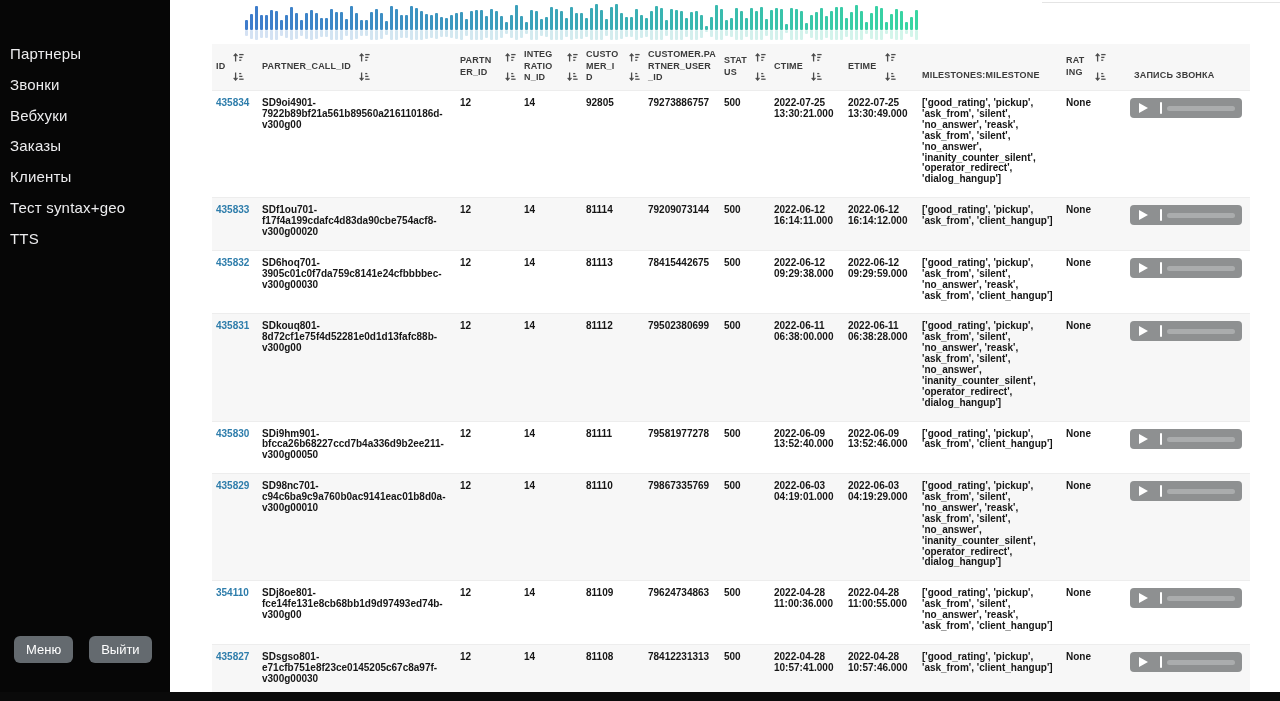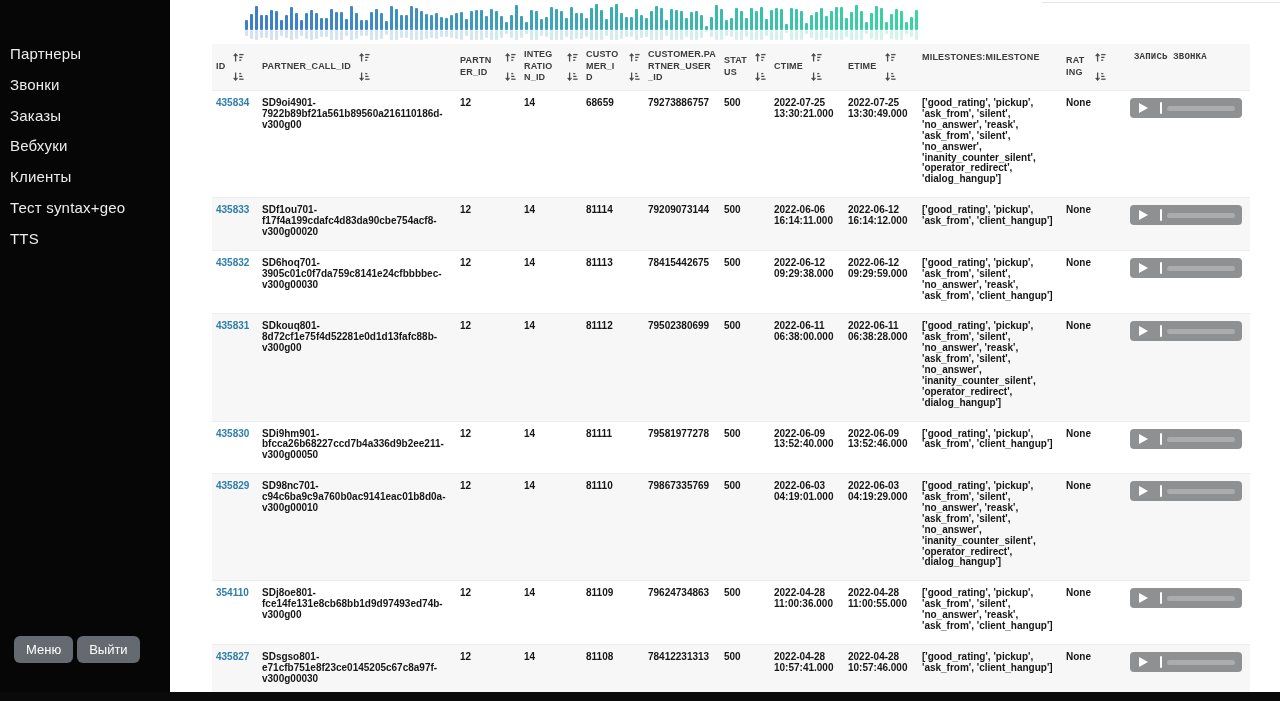--- a/index.html
+++ b/index.html
@@ -13,21 +13,21 @@
   
   .sidebar {
     position:absolute; left:0; top:0; width:170px; height:701px;
     background:#060606; z-index:3; display:flex; flex-direction:column;
   }
   .nav { padding:39px 0 0 10px; flex:1; }
   .nav-item {
     color:#ececee; font-size:15px; padding:7px 0 8px 0; cursor:pointer;
     letter-spacing:.2px; line-height:1.05;
   }
-  .sidebar-footer { padding:0 0 38px 14px; display:flex; gap:4px; }
+  .sidebar-footer { padding:0 0 38px 14px; display:flex; gap:16px; }
   .sb-btn {
     background:#646a6f; color:#fff; border:none; border-radius:6px;
     font-size:13px; padding:6px 12px; font-family:inherit; cursor:pointer;
   }
 
   
   .content { position:absolute; left:170px; top:0; width:1110px; height:701px; background:#fff; }
   .wave-area { position:relative; height:44px; }
   .topline { position:absolute; top:2px; left:872px; right:0; height:1px; background:#e4e4e4; }
   .wave-bars { position:absolute; top:2px; left:75px; height:28px; display:flex; align-items:flex-end; }
@@ -46,23 +46,23 @@
   .calls-table th:nth-child(8), .calls-table td:nth-child(8){ width:74px; }
   .calls-table th:nth-child(9), .calls-table td:nth-child(9){ width:74px; }
   .calls-table th:nth-child(10), .calls-table td:nth-child(10){ width:144px; }
   .calls-table th:nth-child(11), .calls-table td:nth-child(11){ width:48px; }
   .calls-table th:nth-child(12), .calls-table td:nth-child(12){ width:140px; }
 
   thead th {
     background:#f7f7f7; font-size:9px; color:#3c3c3c; text-align:left;
     padding:5px 4px 6px 4px; height:40px; font-weight:700; vertical-align:middle;
   }
-  thead th:nth-child(12) { padding-left:24px;font-family:Liberation Mono, monospace; }
+  thead th:nth-child(12) { padding-left:24px; }
   .th-inner { display:flex; align-items:center; gap:8px; min-height:30px; }
-  .th-inner.no-sort { align-items:flex-start; }
+  .th-inner.no-sort { align-items:flex-end; }
   .th-label { word-break:break-all; line-height:1.3; letter-spacing:.2px; }
   .sort-pair { display:flex; flex-direction:column; justify-content:space-between; height:28px; flex:0 0 auto; }
   .sort-pair svg { display:block; }
 
   td {
     vertical-align:top; padding:7px 8px 12px 4px; font-size:10px; font-weight:700;
     line-height:1.09; color:#161616; border-top:1px solid #ededed;
     overflow-wrap:anywhere;
   }
   tbody tr:nth-child(even) td { background:#f7f7f7; }
@@ -85,22 +85,22 @@
 </style>
 </head>
 <body>
 
 <div class="app">
 
   <aside class="sidebar">
     <nav class="nav">
         <div class="nav-item">Партнеры</div>
         <div class="nav-item">Звонки</div>
+        <div class="nav-item">Вебхуки</div>
         <div class="nav-item">Заказы</div>
-        <div class="nav-item">Вебхуки</div>
         <div class="nav-item">Клиенты</div>
         <div class="nav-item">Тест syntax+geo</div>
         <div class="nav-item">TTS</div>
       </nav>
     <div class="sidebar-footer">
       <button class="sb-btn">Меню</button>
       <button class="sb-btn">Выйти</button>
     </div>
   </aside>
 
@@ -627,21 +627,21 @@
               </div>
             </th>
           </tr>
       </thead>
       <tbody id="table-body">
           <tr>
             <td><a href="#" class="id-link">435834</a></td>
             <td>SD9oi4901-7922b89bf21a561b89560a216110186d-v300g00</td>
             <td class="nowrap">12</td>
             <td class="nowrap">14</td>
-            <td class="nowrap">68659</td>
+            <td class="nowrap">92805</td>
             <td class="nowrap">79273886757</td>
             <td class="nowrap">500</td>
             <td class="wrapspace">2022-07-25 13:30:21.000</td>
             <td class="wrapspace">2022-07-25 13:30:49.000</td>
             <td class="wrapspace">['good_rating', 'pickup', 'ask_from', 'silent', 'no_answer', 'reask', 'ask_from', 'silent', 'no_answer', 'inanity_counter_silent', 'operator_redirect', 'dialog_hangup']</td>
             <td class="nowrap">None</td>
             <td>
               <div class="player">
                 <span class="play-icon"></span>
                 <span class="player-thumb"></span>
@@ -650,21 +650,21 @@
             </td>
           </tr>
           <tr>
             <td><a href="#" class="id-link">435833</a></td>
             <td>SDf1ou701-f17f4a199cdafc4d83da90cbe754acf8-v300g00020</td>
             <td class="nowrap">12</td>
             <td class="nowrap">14</td>
             <td class="nowrap">81114</td>
             <td class="nowrap">79209073144</td>
             <td class="nowrap">500</td>
-            <td class="wrapspace">2022-06-06 16:14:11.000</td>
+            <td class="wrapspace">2022-06-12 16:14:11.000</td>
             <td class="wrapspace">2022-06-12 16:14:12.000</td>
             <td class="wrapspace">['good_rating', 'pickup', 'ask_from', 'client_hangup']</td>
             <td class="nowrap">None</td>
             <td>
               <div class="player">
                 <span class="play-icon"></span>
                 <span class="player-thumb"></span>
                 <span class="player-track"></span>
               </div>
             </td>

